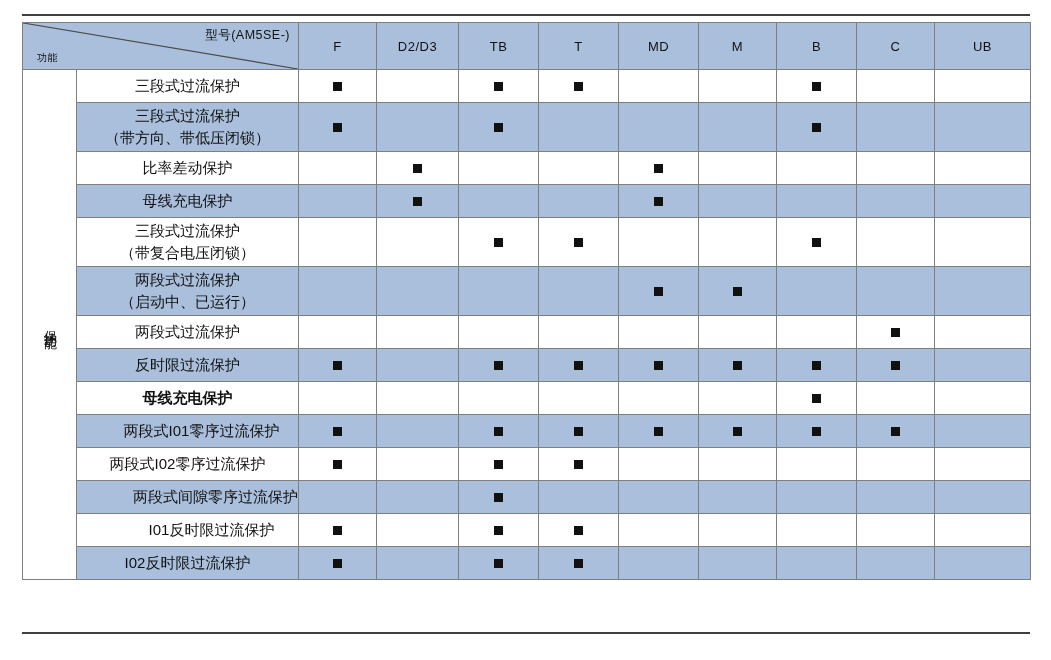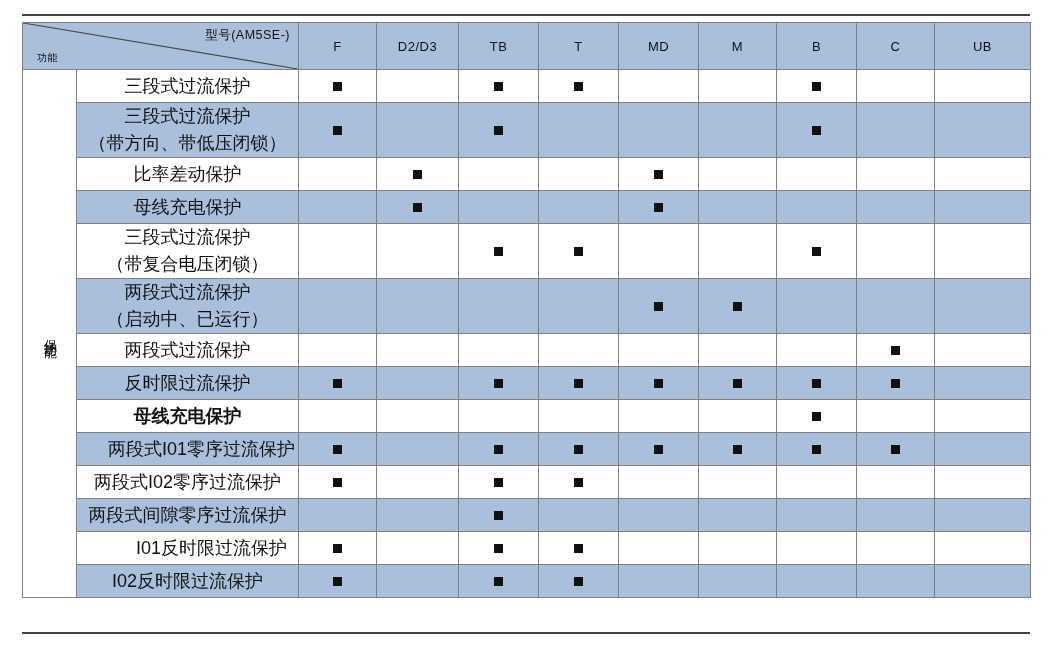--- a/index.html
+++ b/index.html
@@ -77,21 +77,21 @@
     vertical-align: middle;
   }
   td.group .vtext {
     display: inline-block;
     writing-mode: vertical-rl;
     text-orientation: upright;
     letter-spacing: 2px;
   }
   td.rowlabel {
     width: 222px;
-    font-size: 18px;
+    font-size: 15px;
     line-height: 1.5;
     padding: 5px 4px;
   }
   td.cell {
     width: 70px;
     height: 32px;
   }
   tr.alt td.rowlabel, tr.alt td.cell {
     background: #aabfdc;
   }
@@ -289,21 +289,21 @@
           <td class="cell"></td>
           <td class="cell"><span class="mark"></span></td>
           <td class="cell"><span class="mark"></span></td>
           <td class="cell"></td>
           <td class="cell"></td>
           <td class="cell"></td>
           <td class="cell"></td>
           <td class="cell"></td>
         </tr>
         <tr class="alt">
-          <td class="rowlabel" style="white-space: pre-line;">两段式间隙零序过流保护</td>
+          <td class="rowlabel" style="white-space: pre-line; text-align: right;">两段式间隙零序过流保护</td>
           <td class="cell"></td>
           <td class="cell"></td>
           <td class="cell"><span class="mark"></span></td>
           <td class="cell"></td>
           <td class="cell"></td>
           <td class="cell"></td>
           <td class="cell"></td>
           <td class="cell"></td>
           <td class="cell"></td>
         </tr>

